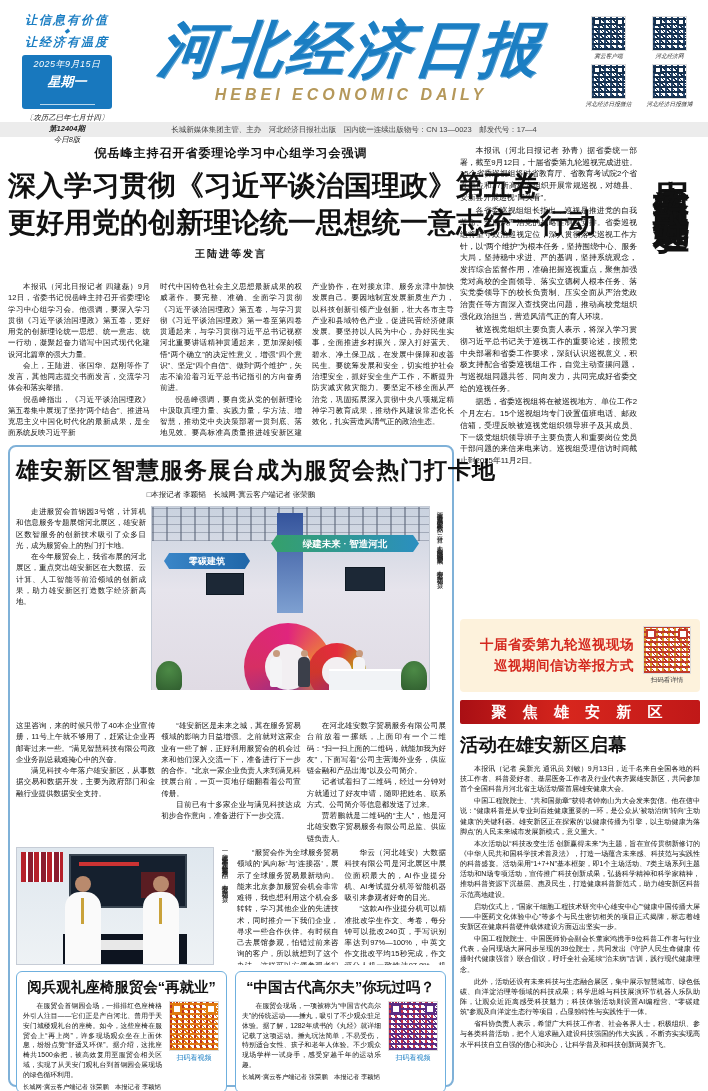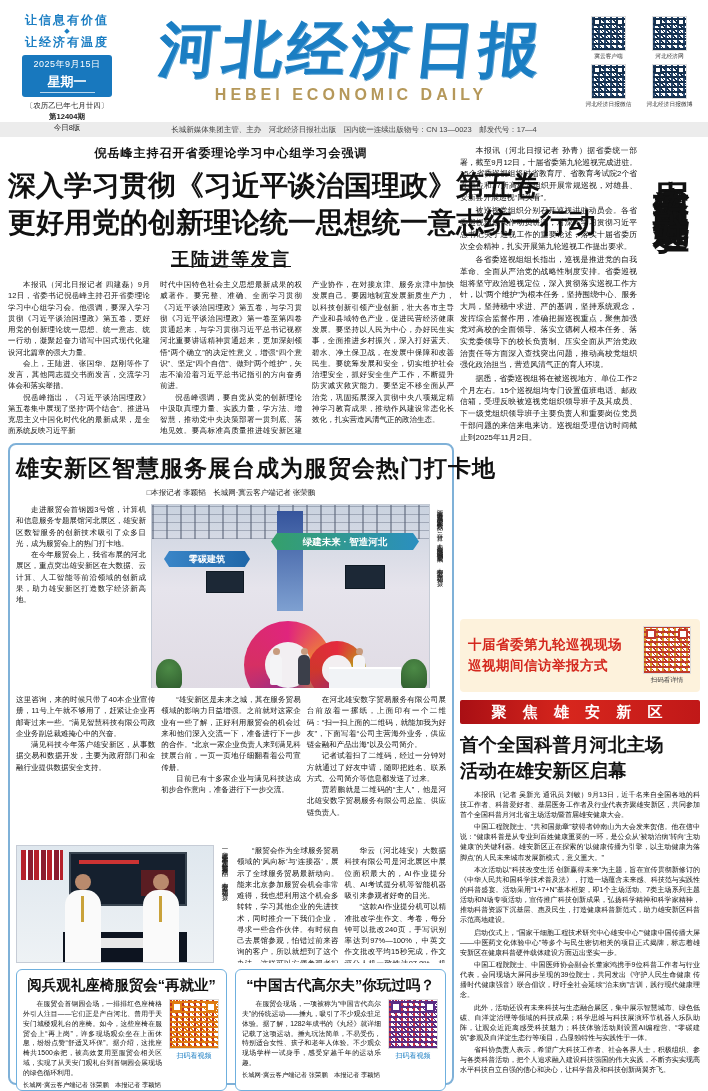--- a/index.html
+++ b/index.html
@@ -1,25 +1,25 @@
 <!DOCTYPE html>
 <html><head>
 <meta charset="utf-8">
 <style>
   html,body{margin:0;padding:0;background:#f2f2f2;}
   .page{width:708px;height:1091px;background:#fff;position:relative;overflow:hidden;
         font-family:"Liberation Sans",sans-serif;color:#111;margin:0 auto;}
   
-  .masthead{display:flex;padding:12px 10px 0 12px;height:118px;box-sizing:border-box;}
+  .masthead{display:flex;padding:12px 10px 0 12px;height:118px;box-sizing:border-box;font-style:italic;}
   .mh-left{width:110px;text-align:center;flex-shrink:0;}
   .slogan{color:#1b7ec3;font-weight:bold;font-size:12px;letter-spacing:2px;line-height:16px;}
   .slogan-div{color:#1b7ec3;font-size:7px;line-height:6px;}
   .datebox{background:#1878be;color:#fff;border-radius:3px;margin:5px 10px 3px;padding:3px 0 4px;}
   .db-date{font-size:9px;letter-spacing:.5px;}
-  .db-week{font-size:13px;font-weight:bold;margin-top:2px;border-bottom:1px solid rgba(255,255,255,.7);display:inline-block;padding:0 8px 1px;}
+  .db-week{font-size:13px;font-weight:bold;margin-top:2px;border-bottom:1px solid rgba(255,255,255,.7);display:inline-block;padding:0 8px 13px;}
   .mh-meta{font-size:7.5px;color:#222;line-height:11px;}
   .mh-center{flex:1;text-align:center;padding-top:2px;}
   .brand-cn{display:inline-block;font-family:"DejaVu Serif","Liberation Serif",serif;font-size:60px;
             font-weight:900;color:#1b7ec3;letter-spacing:4px;line-height:70px;transform:skewX(-6deg);
             text-shadow:1px 1px 0 #5aa3d4;}
   .brand-en{font-size:16px;font-weight:bold;color:#b5985a;letter-spacing:4px;margin-top:2px;}
   .mh-right{width:118px;flex-shrink:0;display:grid;grid-template-columns:1fr 1fr;gap:3px 4px;align-content:start;padding-top:4px;}
   .qr-cell{text-align:center;}
   .qr{position:relative;background-color:#fff;border:1px solid #ddd;margin:0 auto;
       background-image:
@@ -35,31 +35,31 @@
   
   .content{display:flex;gap:6px;padding:8px 8px 0;box-sizing:border-box;}
   .main-left{width:446px;flex-shrink:0;}
   .right-rail{flex:1;display:flex;flex-direction:column;}
   p{margin:0;text-indent:2em;}
   .jt{text-align:justify;}
   
   .lead-head{text-align:center;}
   .kicker{font-size:12px;font-weight:bold;letter-spacing:1px;margin:0 0 5px;}
   .h1{font-size:28px;font-weight:900;line-height:37px;letter-spacing:0;white-space:nowrap;}
-  .speaker{font-size:18px;font-weight:bold;margin:6px 0 8px;letter-spacing:2px;text-decoration:underline;}
+  .speaker{font-size:10px;font-weight:bold;margin:6px 0 20px;letter-spacing:2px;}
   .lead-cols{display:flex;gap:10px;height:156px;overflow:hidden;}
   .lead-col{flex:1;font-size:7.5px;line-height:1.5;}
   
   .xiongan{border:2px solid #7fb1d8;border-radius:8px;margin-top:8px;padding:6px;height:642px;box-sizing:border-box;}
   .xa-head{font-size:23px;font-weight:900;text-align:center;letter-spacing:1px;margin:2px 0 4px;white-space:nowrap;}
   .xa-byline{font-size:7.5px;text-align:center;color:#222;margin-bottom:6px;}
   .xa-row1{display:flex;gap:5px;height:184px;overflow:hidden;}
   .xa-leadcol{width:130px;flex-shrink:0;font-size:7.5px;line-height:1.5;}
   .xa-row2{display:flex;gap:6px;height:146px;margin-top:6px;overflow:hidden;}
-  .xa-col{flex:1;font-size:7.5px;line-height:1.5;}
+  .xa-col{flex:1;font-size:7.5px;line-height:1.5;margin-top:24px;}
   .xa-row3{display:flex;gap:6px;height:118px;margin-top:5px;overflow:hidden;}
   .xa-col-s{flex:1;font-size:7.5px;line-height:1.5;}
   .vcap{writing-mode:vertical-rl;font-size:6.5px;line-height:11px;color:#222;letter-spacing:1px;flex-shrink:0;}
   
   .ph{position:relative;overflow:hidden;border:1px solid #c6ccd6;background:linear-gradient(180deg,#c9d2df 0%,#e6e4ec 45%,#e0dbe4 100%);}
   .photo1{flex:1;height:184px;}
   .truss{position:absolute;top:0;left:0;right:0;height:34px;
          background:repeating-linear-gradient(90deg,rgba(90,100,120,.55) 0 2px,transparent 2px 14px),
                     repeating-linear-gradient(0deg,rgba(90,100,120,.4) 0 1px,transparent 1px 8px);}
   .sign-xa{position:absolute;top:46px;left:12px;width:86px;height:16px;background:linear-gradient(90deg,#3a86c8,#1f66a8);
@@ -107,21 +107,21 @@
   .qr-purple{--qa:#5b2d83;--qb:#c2304a;}
   .qr-red{--qa:#c0392b;--qb:#d99a2b;}
   .scan-label{color:#1b7ec3;font-size:7px;margin-top:2px;}
   
   .rr-top{display:flex;gap:5px;height:468px;overflow:hidden;}
   .insp-text{flex:1;font-size:7.8px;line-height:1.5;}
   .insp-text p{margin-bottom:2px;}
   .insp-head{width:58px;flex-shrink:0;writing-mode:vertical-rl;font-size:36px;font-weight:900;
              letter-spacing:3px;line-height:58px;text-align:left;padding-top:6px;box-sizing:border-box;}
   .qrbox{margin-top:6px;background:#fdf2dc;border-radius:4px;padding:7px 8px;display:flex;gap:8px;align-items:center;}
-  .qrbox-lines{flex:1;color:#d4281e;font-weight:900;font-size:13.5px;line-height:1.55;text-align:left;letter-spacing:.5px;white-space:nowrap;}
+  .qrbox-lines{flex:1;color:#d4281e;font-weight:900;font-size:13.5px;line-height:1.55;text-align:right;letter-spacing:.5px;white-space:nowrap;}
   .qrbox-qr{text-align:center;width:50px;flex-shrink:0;}
   .qrbox-qr .qr{width:46px;height:46px;}
   .qrbox-qr .scan-label{color:#444;font-size:6.5px;}
   .banner{margin-top:8px;height:24px;background:linear-gradient(90deg,#a90f14,#d7261d 45%,#c01818);
           color:#fff;font-size:15px;font-weight:900;letter-spacing:6px;text-align:center;line-height:24px;border-radius:2px;}
   .kepu-head{font-size:18.5px;font-weight:900;line-height:1.4;margin:8px 0 6px;}
   .kepu-body{font-size:7px;line-height:1.45;height:300px;overflow:hidden;}
   .kepu-body p{margin-bottom:2px;}
 </style>
 </head>
@@ -287,42 +287,41 @@
             </div>
           </div>
         </div>
       </div>
     </div>
 
     <div class="right-rail">
       <div class="rr-top">
         <div class="insp-text jt">
           <p>本报讯（河北日报记者 孙青）据省委统一部署，截至9月12日，十届省委第九轮巡视完成进驻。15个省委巡视组将对省教育厅、省教育考试院2个省直单位和37所高校党组织开展常规巡视，对雄县、安新县开展巡视“回头看”。</p>
-          <p>被巡视党组织分别召开巡视进驻动员会。各省委巡视组组长作动员讲话，对深入学习贯彻习近平总书记关于巡视工作的重要论述，落实十届省委历次全会精神，扎实开展第九轮巡视工作提出要求。</p>
           <p>各省委巡视组组长指出，巡视是推进党的自我革命、全面从严治党的战略性制度安排。省委巡视组将坚守政治巡视定位，深入贯彻落实巡视工作方针，以“两个维护”为根本任务，坚持围绕中心、服务大局，坚持稳中求进、严的基调，坚持系统观念，发挥综合监督作用，准确把握巡视重点，聚焦加强党对高校的全面领导、落实立德树人根本任务、落实党委领导下的校长负责制、压实全面从严治党政治责任等方面深入查找突出问题，推动高校党组织强化政治担当，营造风清气正的育人环境。</p>
+          <p>被巡视党组织主要负责人表示，将深入学习贯彻习近平总书记关于巡视工作的重要论述，按照党中央部署和省委工作要求，深刻认识巡视意义，积极支持配合省委巡视组工作，自觉主动查摆问题，与巡视组同题共答、同向发力，共同完成好省委交给的巡视任务。</p>
           <p>据悉，省委巡视组将在被巡视地方、单位工作2个月左右。15个巡视组均专门设置值班电话、邮政信箱，受理反映被巡视党组织领导班子及其成员、下一级党组织领导班子主要负责人和重要岗位党员干部问题的来信来电来访。巡视组受理信访时间截止到2025年11月2日。</p>
         </div>
         <div class="insp-head">十届省委第九轮巡视完成进驻</div>
       </div>
 
       <div class="qrbox">
         <div class="qrbox-lines">
           <div>十届省委第九轮巡视现场</div>
           <div>巡视期间信访举报方式</div>
         </div>
         <div class="qrbox-qr">
           <div class="qr qr-red"></div>
           <div class="scan-label">扫码看详情</div>
         </div>
       </div>
 
       <div class="banner">聚 焦 雄 安 新 区</div>
 
       <div class="kepu-head">
-        <div>首个全国科普月河北主场</div>
         <div>活动在雄安新区启幕</div>
       </div>
       <div class="kepu-body jt">
         <p>本报讯（记者 吴新光 通讯员 刘敏）9月13日，近千名来自全国各地的科技工作者、科普爱好者、基层医务工作者及行业代表齐聚雄安新区，共同参加首个全国科普月河北省主场活动暨首届雄安健康大会。</p>
         <p>中国工程院院士、“共和国勋章”获得者钟南山为大会发来贺信。他在信中说：“健康科普是从专业到百姓健康重要的一环，是公众从‘被动治病’转向‘主动健康’的关键利器。雄安新区正在探索的‘以健康传播为引擎，以主动健康为落脚点’的人民未来城市发展新模式，意义重大。”</p>
         <p>本次活动以“科技改变生活 创新赢得未来”为主题，旨在宣传贯彻新修订的《中华人民共和国科学技术普及法》，打造一场蕴含未来感、科技范与实践性的科普盛宴。活动采用“1+7+N”基本框架，即1个主场活动、7类主场系列主题活动和N场专项活动，宣传推广科技创新成果，弘扬科学精神和科学家精神，推动科普资源下沉基层、惠及民生，打造健康科普新范式，助力雄安新区科普示范高地建设。</p>
         <p>启动仪式上，“国家干细胞工程技术研究中心雄安中心”“健康中国传播大屏——中医药文化体验中心”等多个与民生密切相关的项目正式揭牌，标志着雄安新区在健康科普硬件载体建设方面迈出坚实一步。</p>
         <p>中国工程院院士、中国医师协会副会长董家鸿携手9位科普工作者与行业代表，会同现场大屏同步呈现的39位院士，共同发出《守护人民生命健康 传播时代健康强音》联合倡议，呼吁全社会延续“治未病”古训，践行现代健康理念。</p>
         <p>此外，活动还设有未来科技与生态融合展区，集中展示智慧城市、绿色低碳、白洋淀治理等领域的科技成果；科学思维与科技展演环节机器人乐队助阵，让观众近距离感受科技魅力；科技体验活动则设置AI编程营、“零碳建筑”参观及白洋淀生态行等项目，凸显独特性与实践性于一体。</p>
         <p>省科协负责人表示，希望广大科技工作者、社会各界人士，积极组织、参与各类科普活动，把个人追求融入建设科技强国的伟大实践，不断夯实实现高水平科技自立自强的信心和决心，让科学普及和科技创新两翼齐飞。</p>

